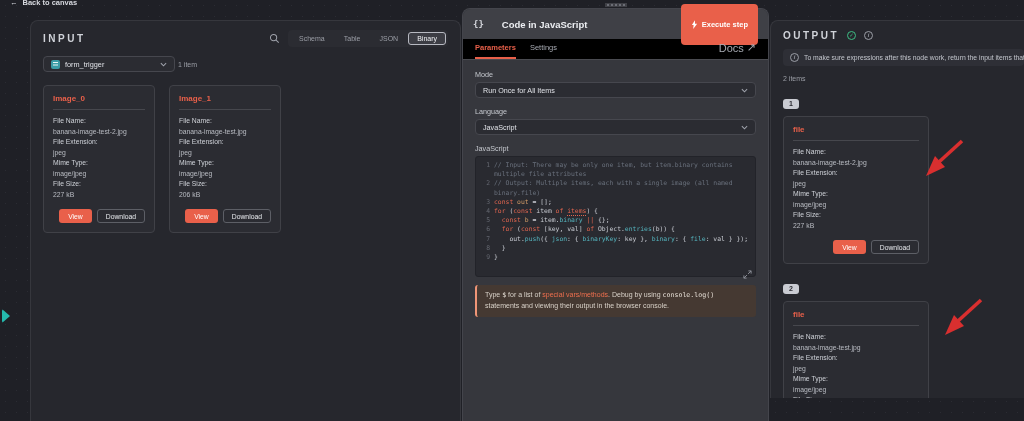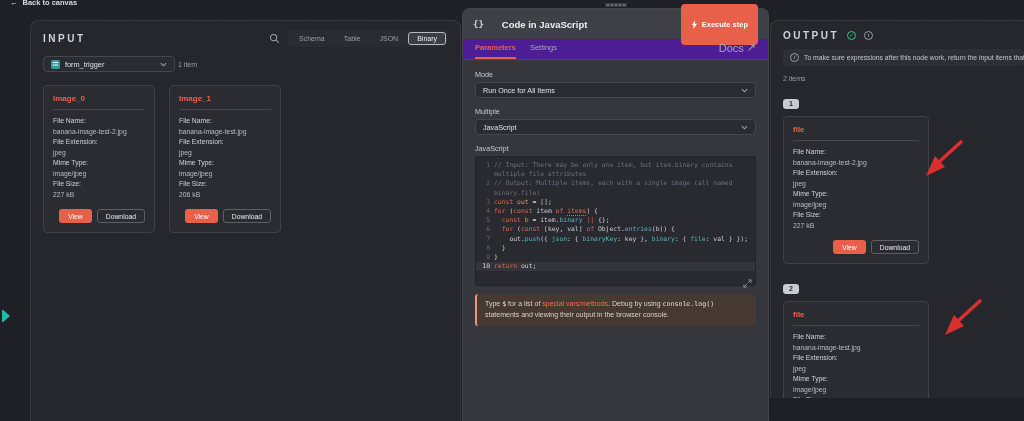--- a/index.html
+++ b/index.html
@@ -61,21 +61,21 @@
   .drag-tab { position:absolute; left:50%; top:-8px; transform:translateX(-50%); width:56px; height:8px;
     background:#3f4046; border-radius:5px 5px 0 0; cursor:grab;
     background-image:radial-gradient(circle, #9a9da6 0.7px, transparent 0.9px);
     background-size:4px 3px; background-position:center; background-repeat:repeat;
     background-clip:content-box; padding:2px 17px; }
   .modal-head { height:30px; background:#3f4046; border-radius:8px 8px 0 0; display:flex; align-items:center; gap:6px; padding:0 10px; }
   .braces { font-size:9px; font-weight:bold; color:#d2d4da; font-family:"DejaVu Sans Mono", monospace; }
   .node-title { font-size:9.5px; font-weight:bold; color:#eceef2;margin-left:12px; }
   .exec-btn { display:flex; align-items:center; gap:4px; background:var(--accent); color:#fff; border:none;
     border-radius:4px; font-size:7.5px; font-weight:bold; font-family:inherit; padding:16px 10px; cursor:pointer; }
-  .modal-tabs { display:flex; align-items:flex-end; gap:14px; background:#4c1d95; padding:0 12px; height:21px; border-bottom:1px solid #4a4b51; }
+  .modal-tabs { display:flex; align-items:flex-end; gap:14px; background:#000000; padding:0 12px; height:21px; border-bottom:1px solid #4a4b51; }
   .m-tab { font-size:7.5px; padding-bottom:5px; border-bottom:2px solid transparent; color:#a7aab2; cursor:pointer; }
   .m-tab.active { color:var(--accent); border-bottom-color:var(--accent); font-weight:bold; }
   .docs { font-size:11px; color:#a7aab2; padding-bottom:5px; cursor:pointer; display:flex; gap:3px; align-items:center; }
   .modal-body { padding:7px 12px 0 12px; }
   .fld-label { font-size:7.2px; color:#c6c9cf; margin:3px 0 3px 0; }
   .modal-body .sel { height:16px; font-size:7.2px; }
 
   
   .editor { margin-top:3px; background:#292a30; border:1px solid #222329; border-radius:3px; position:relative; padding:4px 0 14px 0; }
   .cl { display:flex; font-family:"DejaVu Sans Mono", monospace; font-size:6.4px; line-height:9.2px; }
@@ -225,21 +225,21 @@
   <div class="modal-body">
     <div class="fld-label">Mode</div>
     <div class="sel">
       <span class="grow">Run Once for All Items</span>
       <span style="display:flex;">
         <svg width="7" height="5" viewBox="0 0 8 5">
             <path d="M1 1l3 3 3-3" fill="none" stroke="#9fa2ab" stroke-width="1.2"></path>
           </svg>
       </span>
     </div>
-    <div class="fld-label" style="margin-top:9px;">Multiple</div>
+    <div class="fld-label" style="margin-top:9px;">Language</div>
     <div class="sel">
       <span class="grow">JavaScript</span>
       <span style="display:flex;">
         <svg width="7" height="5" viewBox="0 0 8 5">
             <path d="M1 1l3 3 3-3" fill="none" stroke="#9fa2ab" stroke-width="1.2"></path>
           </svg>
       </span>
     </div>
     <div class="fld-label" style="margin-top:9px;">JavaScript</div>
     <div class="editor">
@@ -272,24 +272,20 @@
             <span class="gut">7</span>
             <span class="src"><span class="tk-tx">    out.</span><span class="tk-pr">push</span><span class="tk-tx">({ </span><span class="tk-pr">json</span><span class="tk-tx">: { </span><span class="tk-pr">binaryKey</span><span class="tk-tx">: key }, </span><span class="tk-pr">binary</span><span class="tk-tx">: { </span><span class="tk-pr">file</span><span class="tk-tx">: val } });</span></span>
           </div>
           <div class="cl">
             <span class="gut">8</span>
             <span class="src"><span class="tk-tx">  }</span></span>
           </div>
           <div class="cl">
             <span class="gut">9</span>
             <span class="src"><span class="tk-tx">}</span></span>
-          </div>
-          <div class="cl active">
-            <span class="gut">10</span>
-            <span class="src"><span class="tk-kw">return</span><span class="tk-tx"> out;</span></span>
           </div>
         </div>
       <span class="expand-ico">
         <svg width="9" height="9" viewBox="0 0 10 10">
             <path d="M6 1h3v3M4 9H1V6M9 1L5.6 4.4M1 9l3.4-3.4" stroke="#8b8e96" fill="none" stroke-width="1.1"></path>
           </svg>
       </span>
     </div>
     <div class="hint">
       <span id="hint-text"><span class="hint-txt">Type </span><span class="hint-code">$</span><span class="hint-txt"> for a list of </span><span class="hint-link">special vars/methods</span><span class="hint-txt">. Debug by using </span><span class="hint-code">console.log()</span><span class="hint-txt"> statements and viewing their output in the browser console.</span></span>

